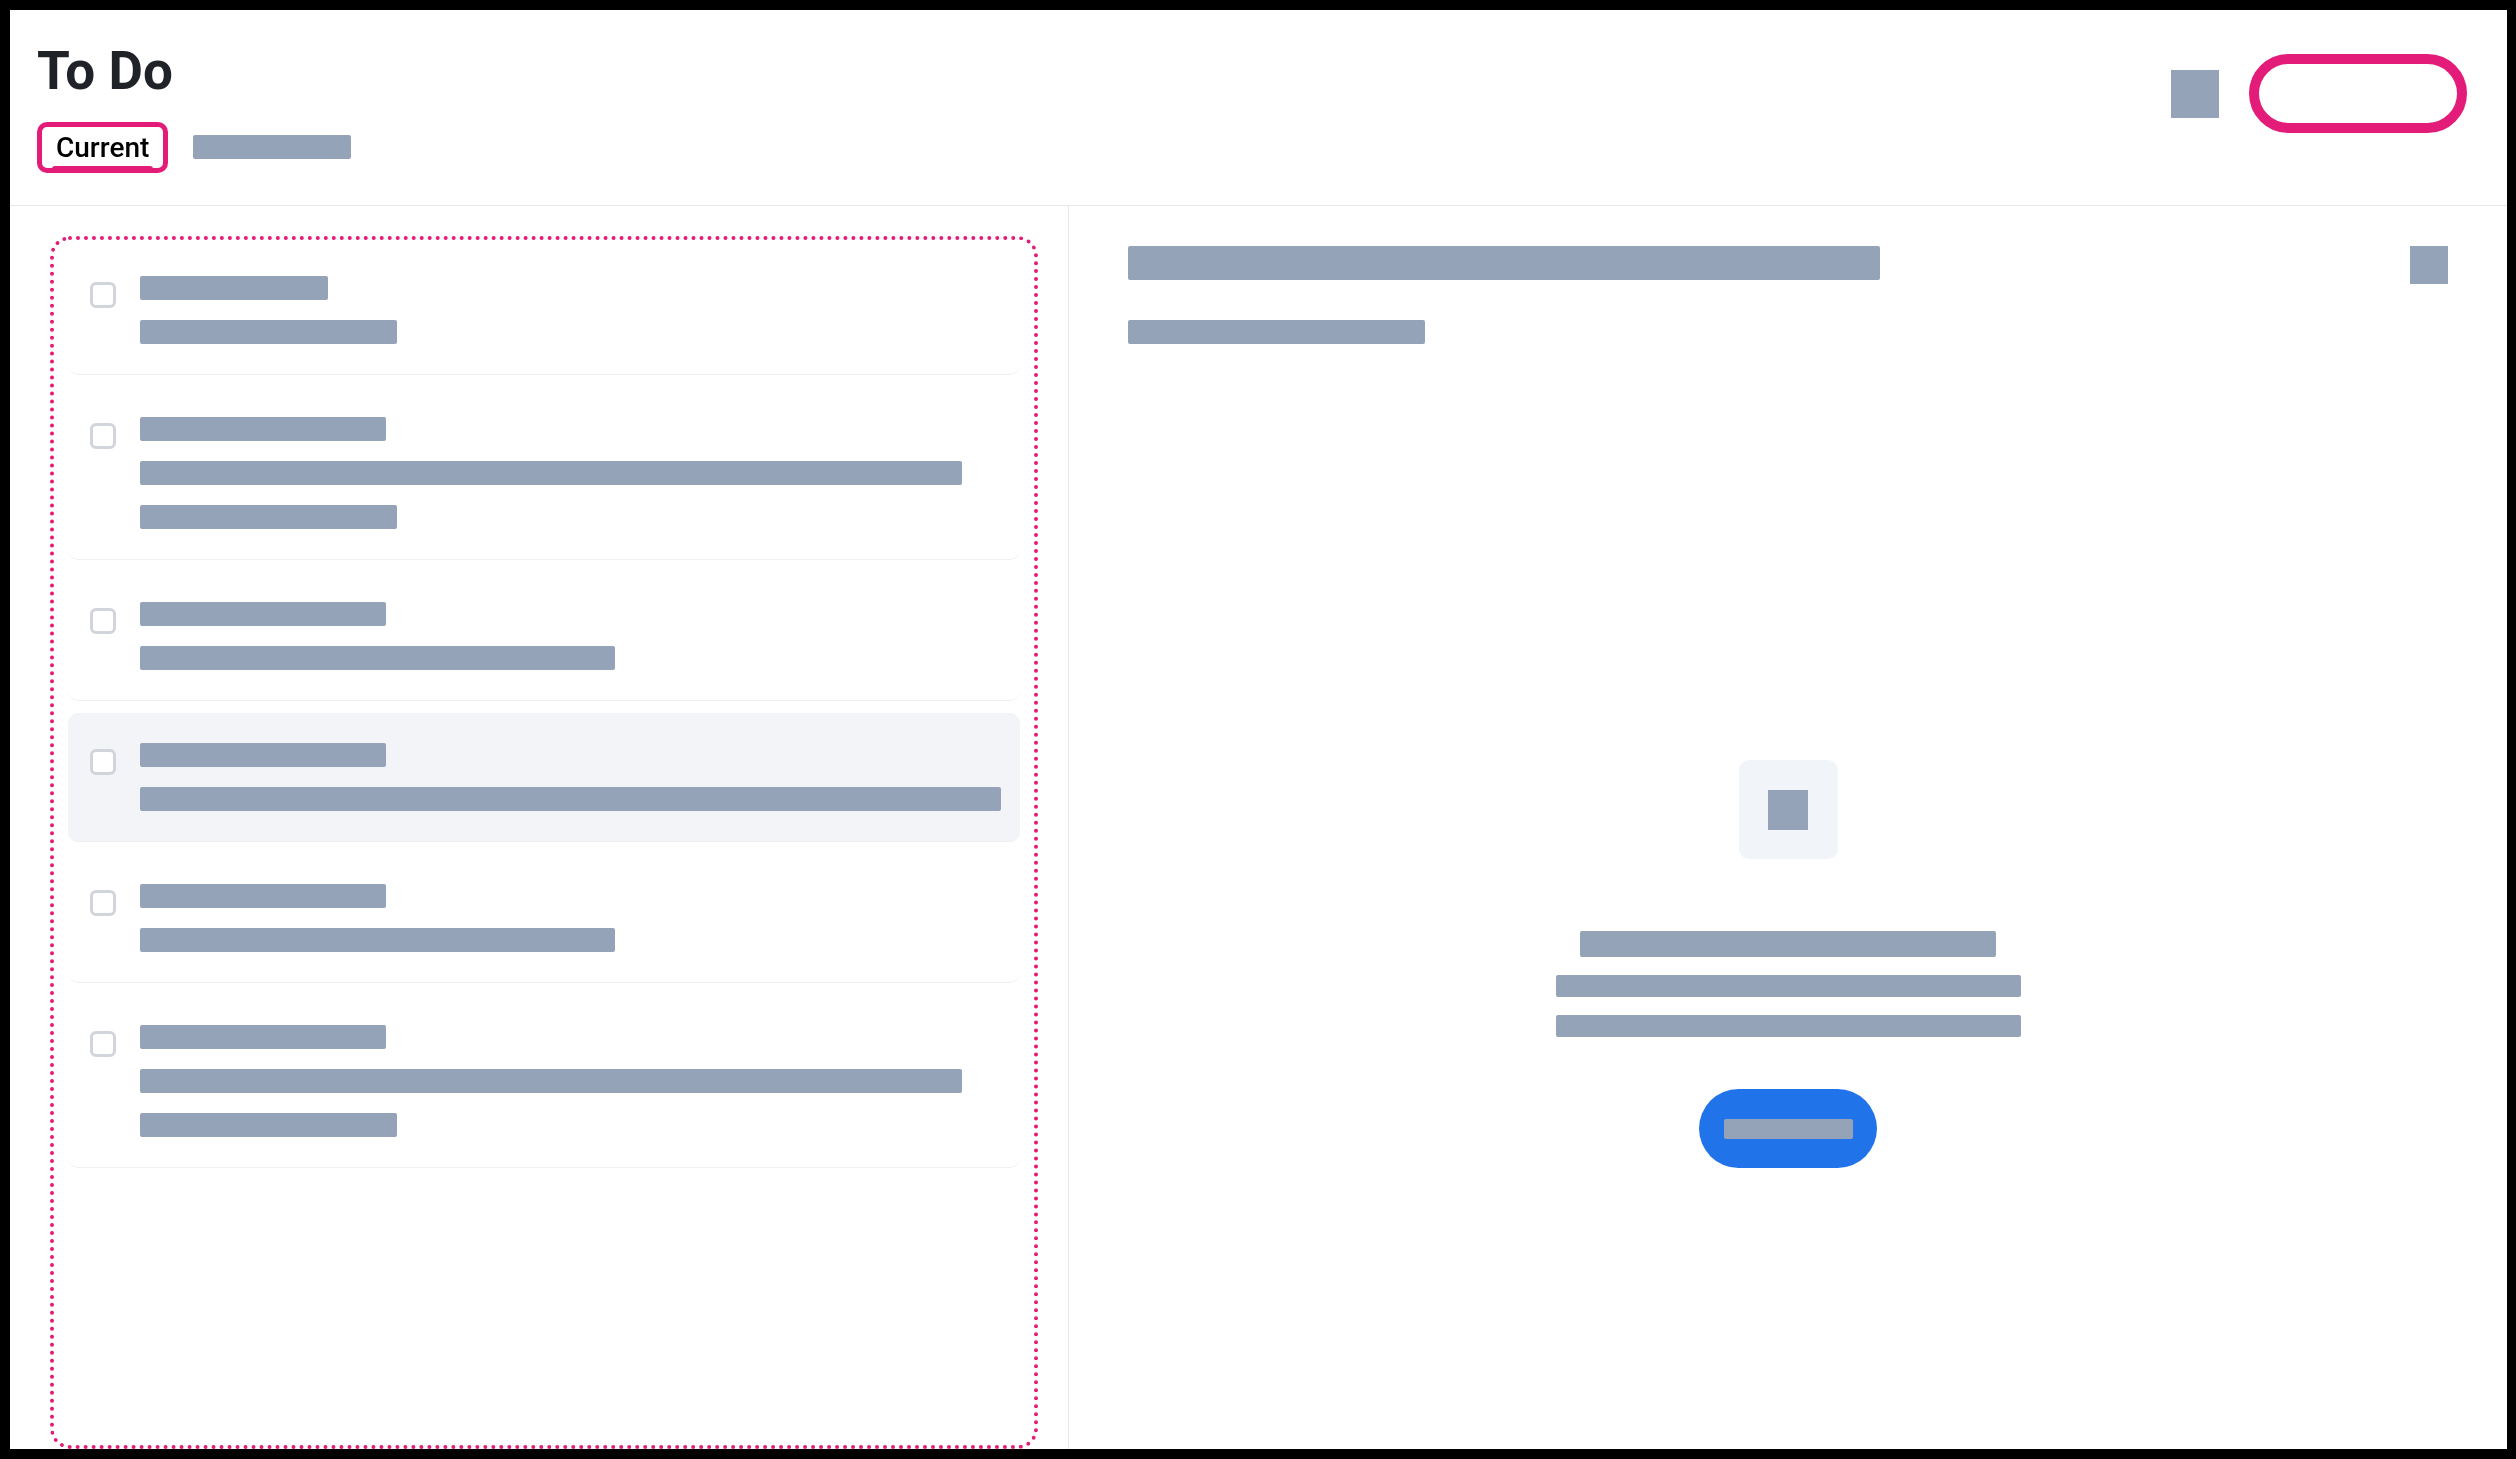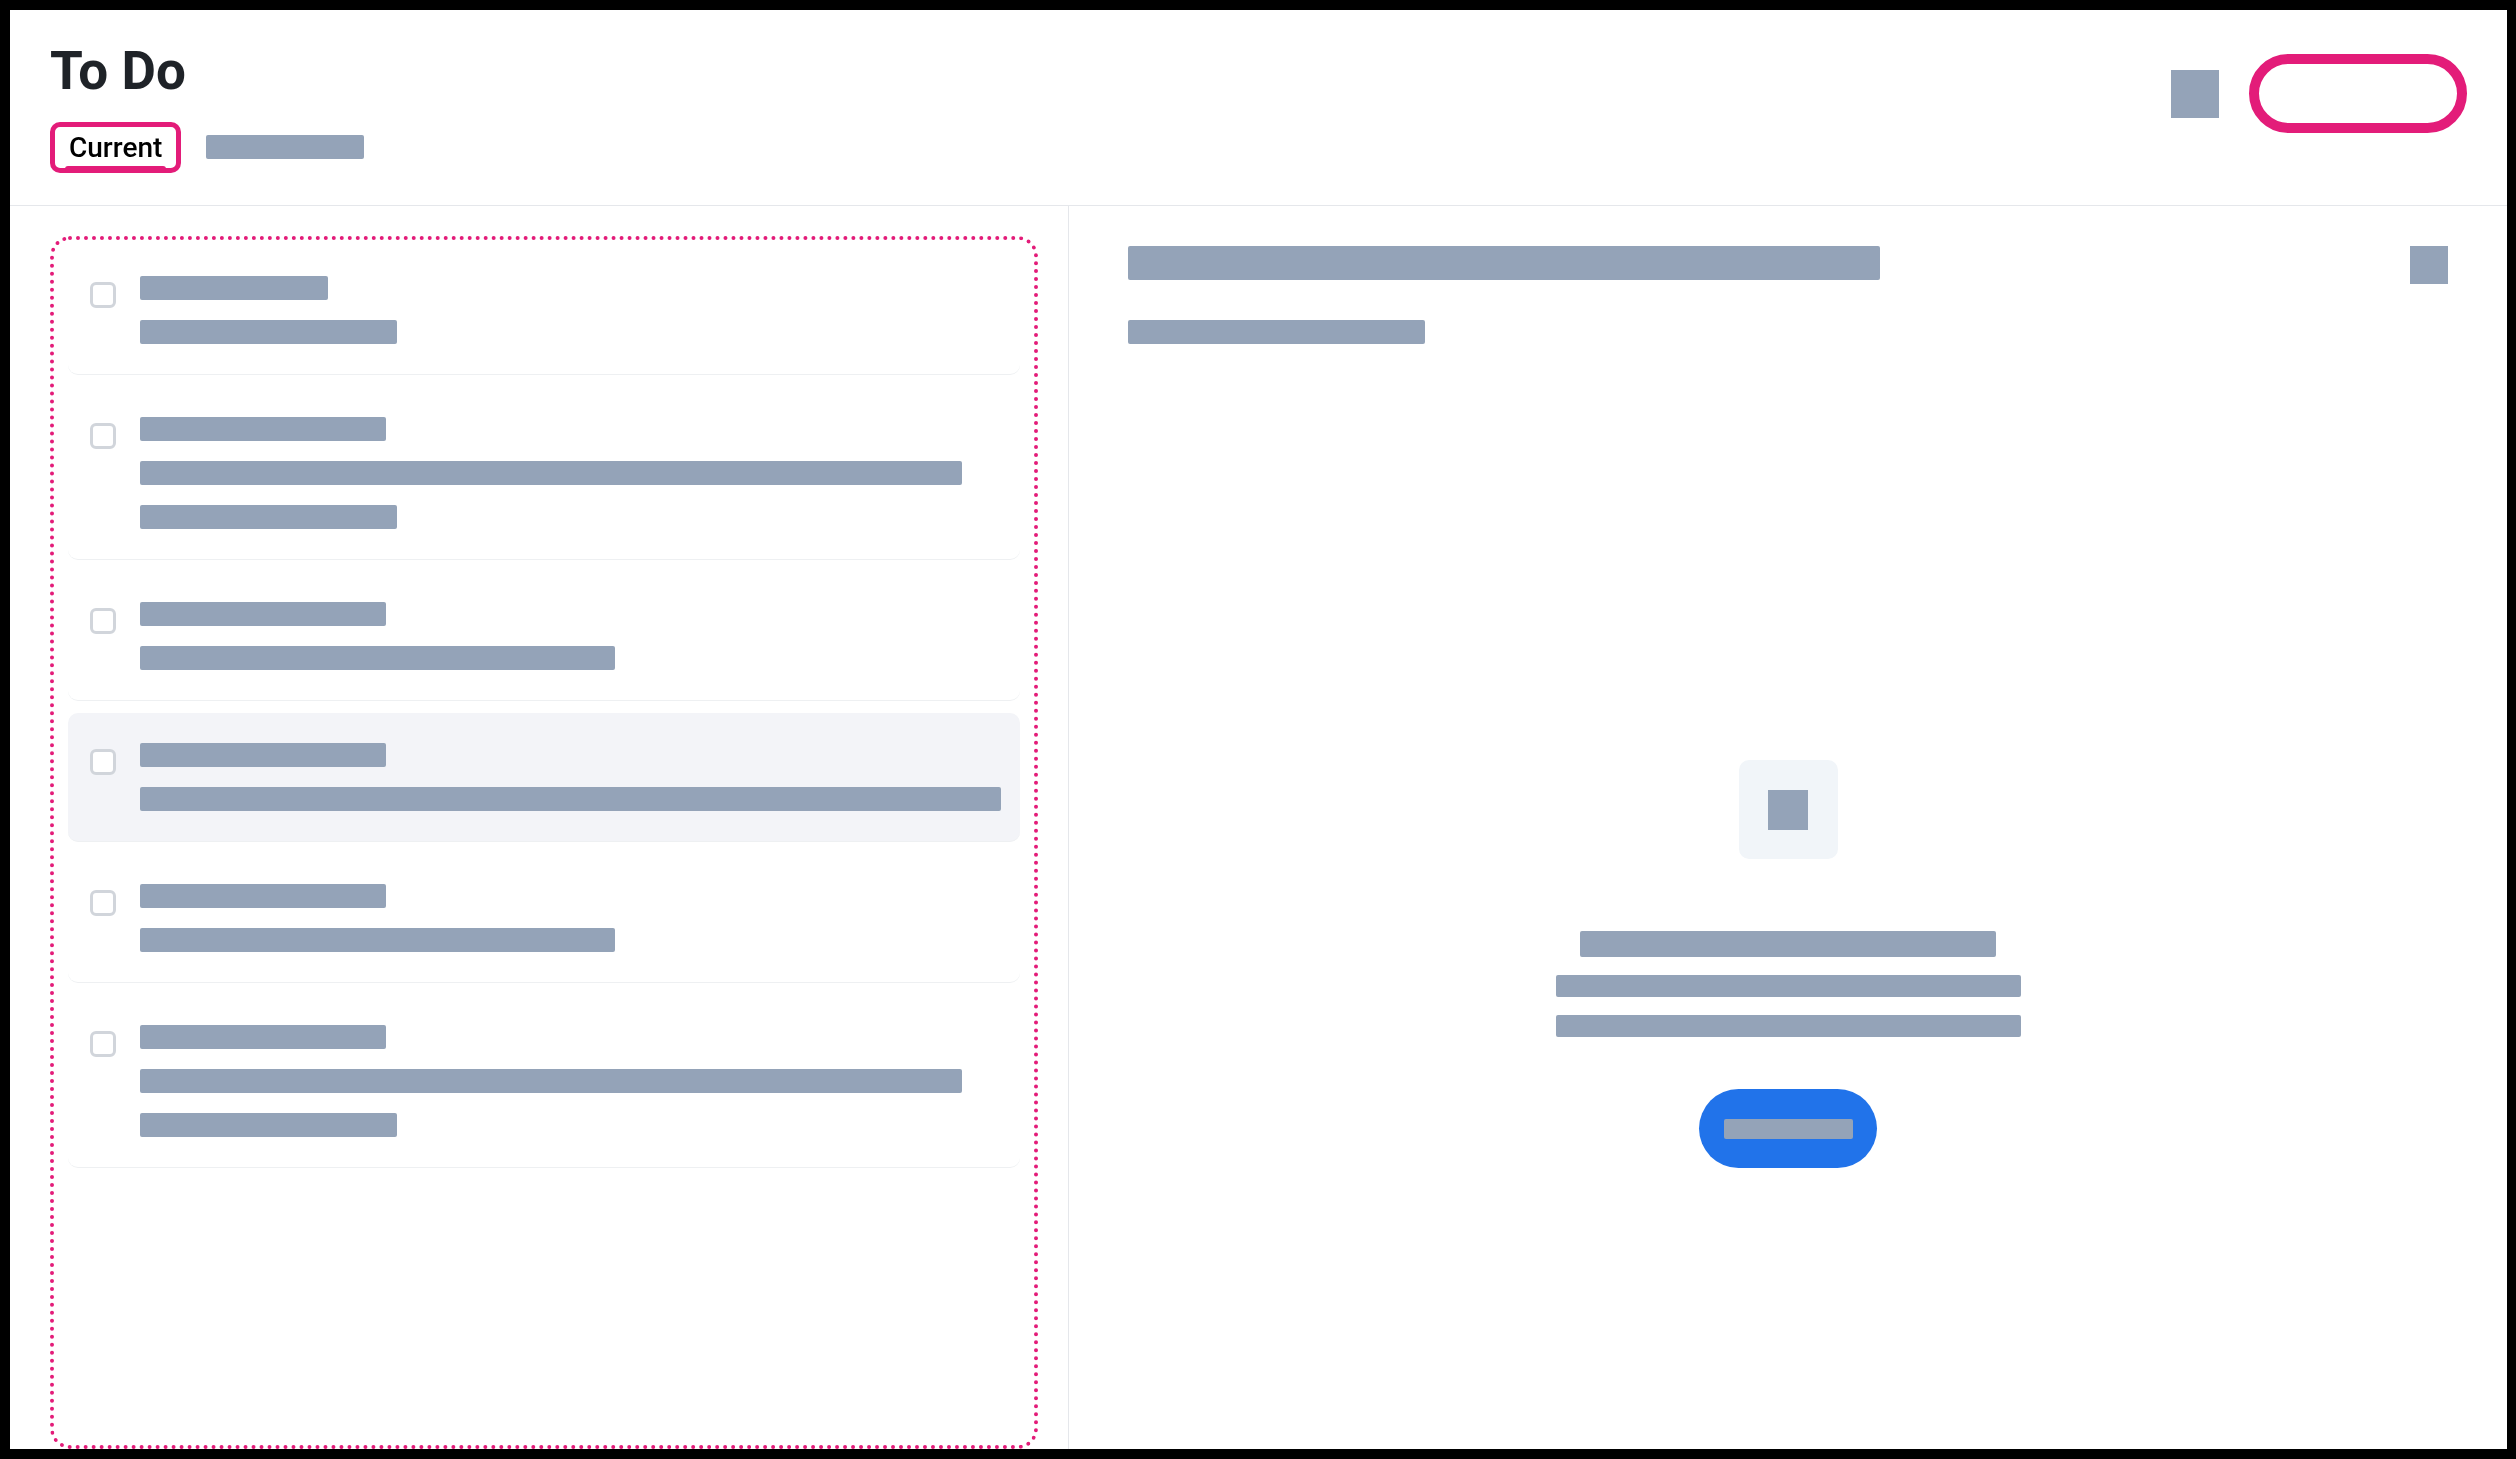--- a/index.html
+++ b/index.html
@@ -15,21 +15,21 @@
     border: 10px solid #000;
     position: relative;
     background: #fff;
     overflow: hidden;
   }
   
   .header {
     height: 196px;
     border-bottom: 1px solid #e5e7eb;
     position: relative;
-    padding: 24px 40px 0 40px;
+    padding: 24px 40px 0 27px;
   }
   .page-title {
     font-size: 53px;
     font-weight: 700;
     color: #1f2328;
     margin-top: 6px;
   }
   .tabs {
     display: flex;
     align-items: flex-end;

